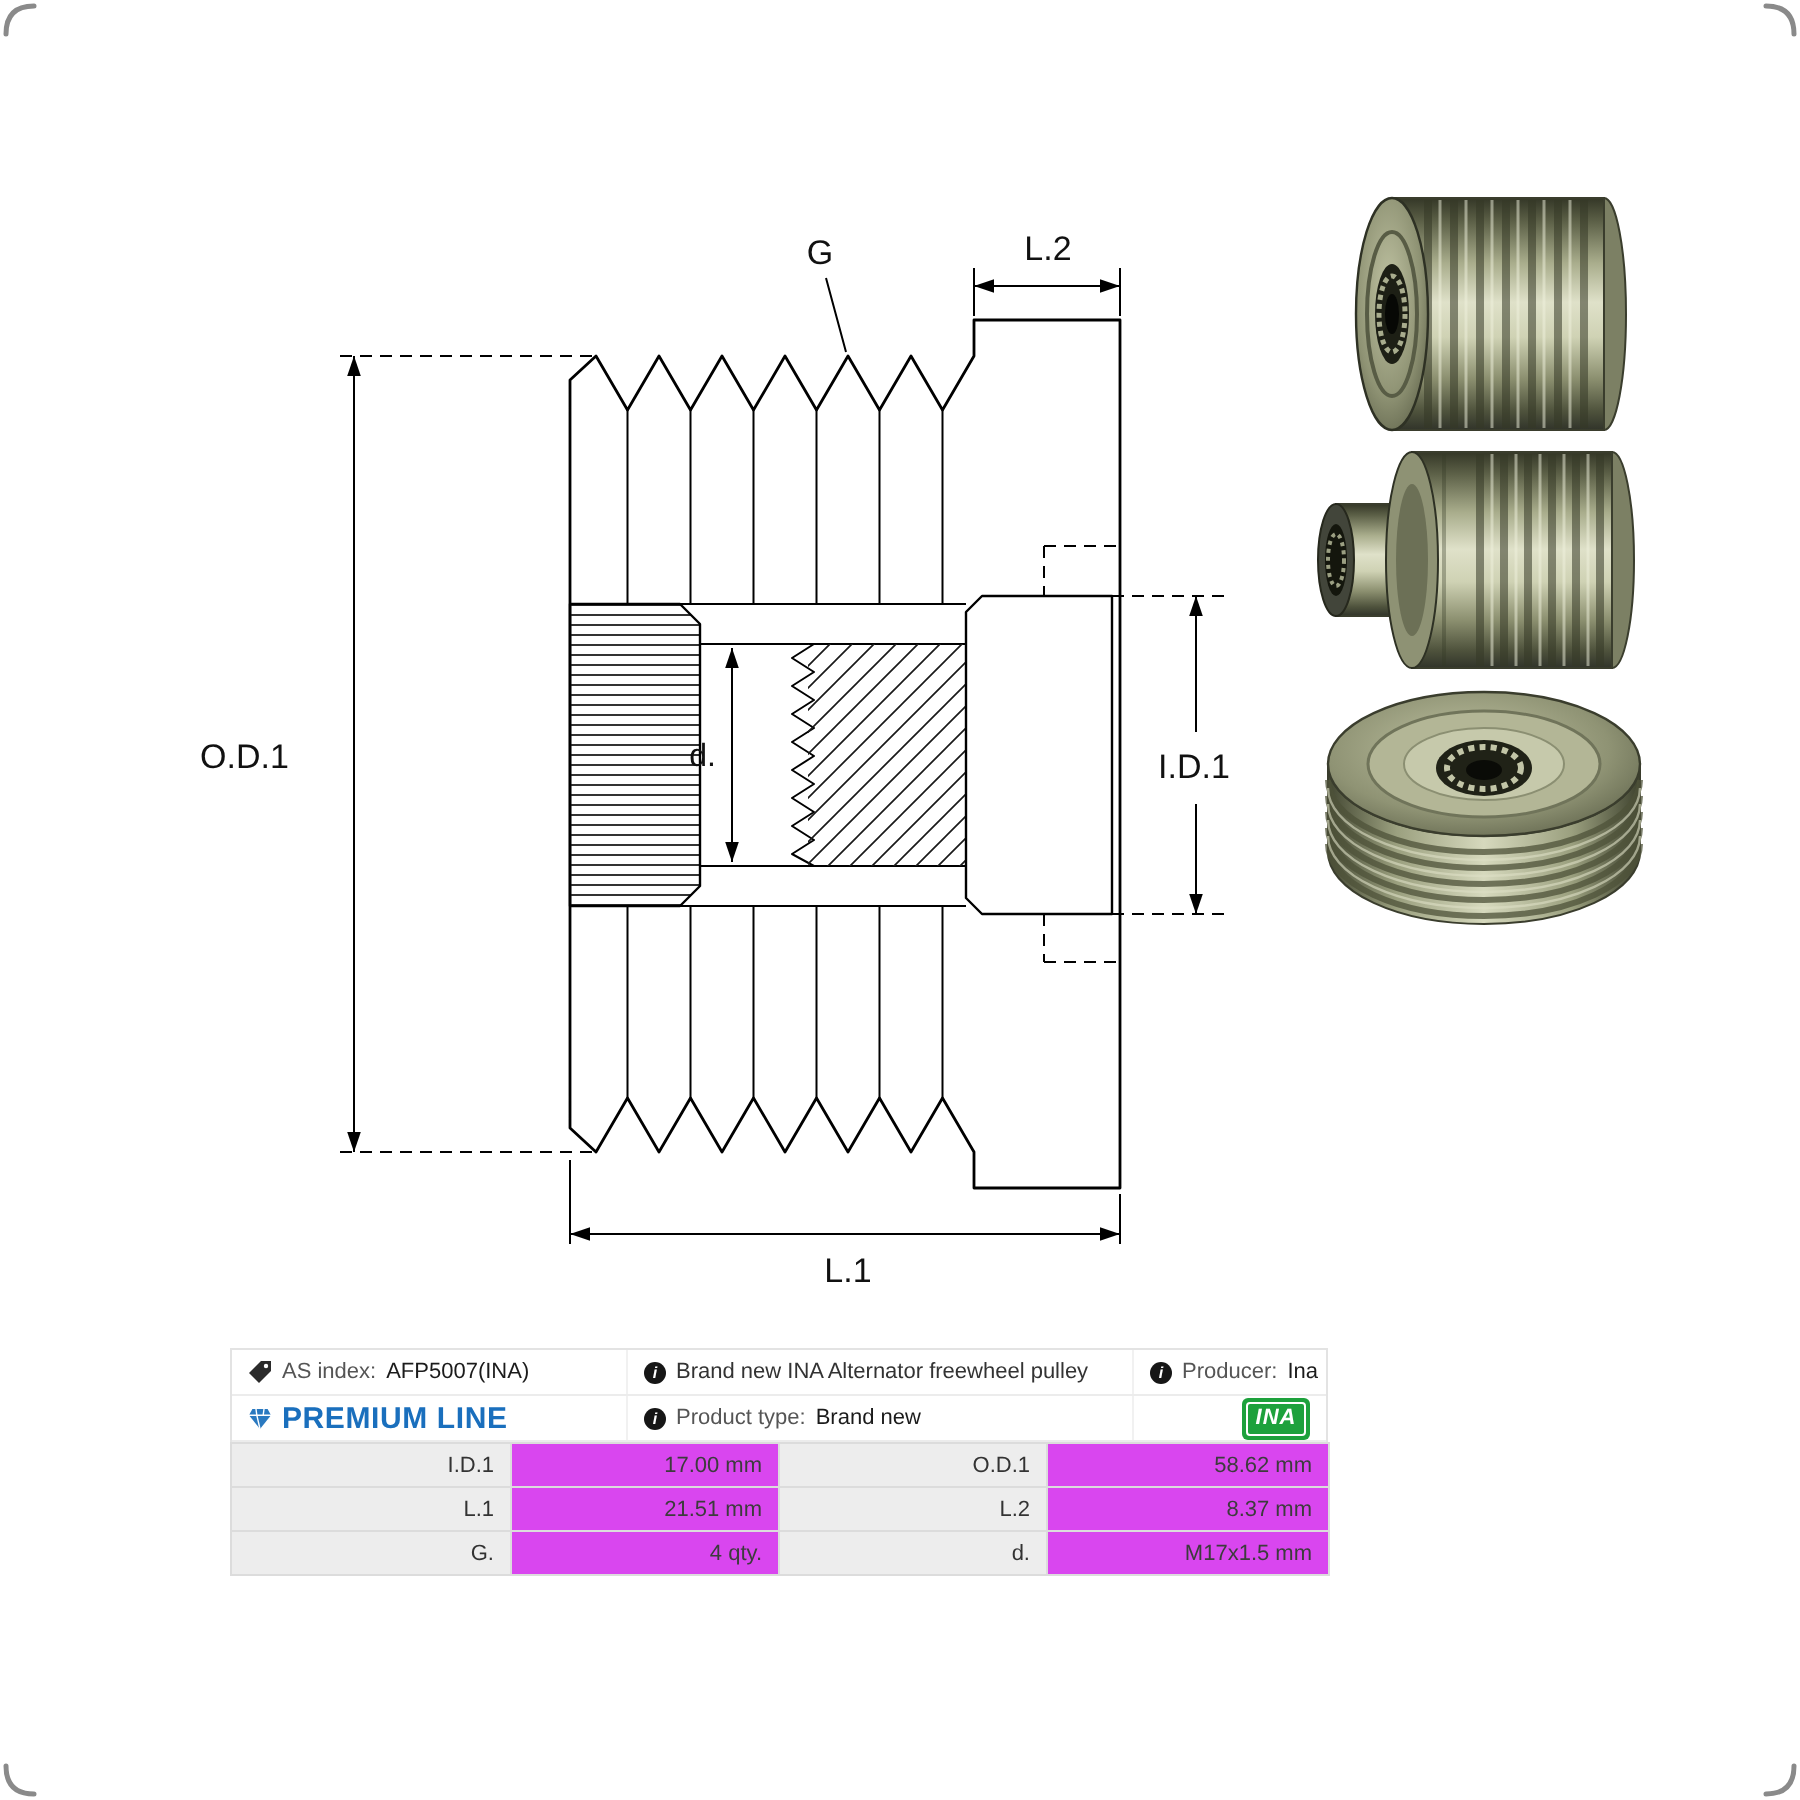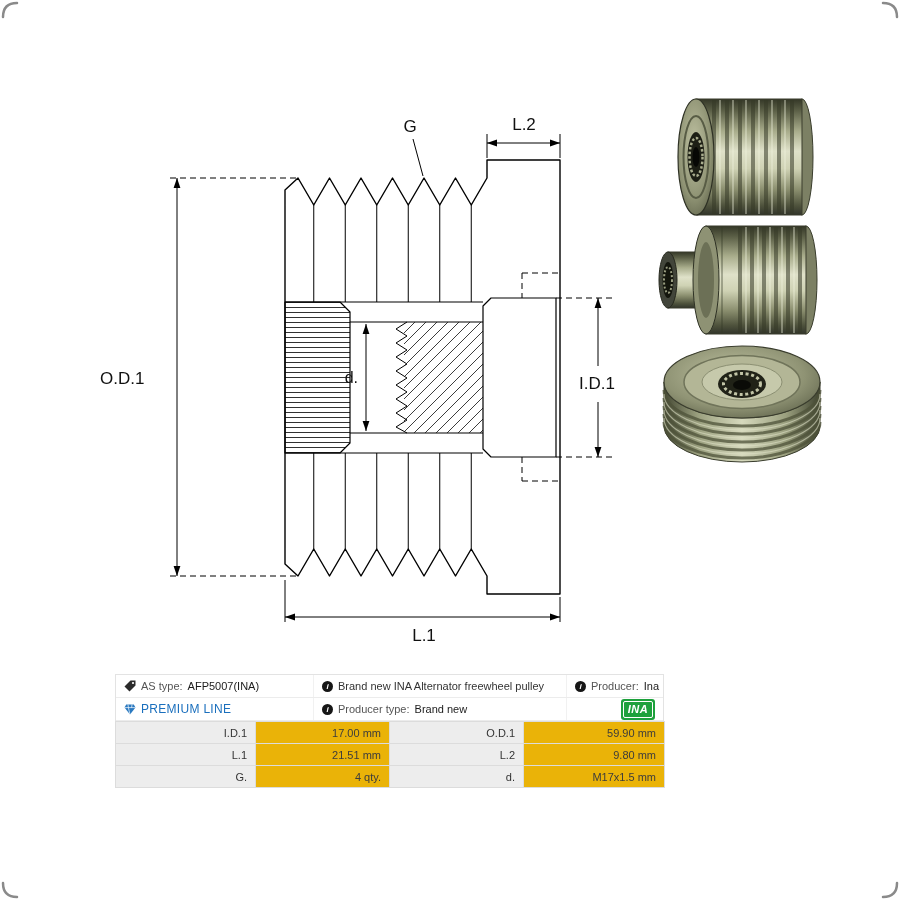--- a/index.html
+++ b/index.html
@@ -16,32 +16,32 @@
   .info{position:absolute;left:115px;top:674px;width:549px;font-size:11px}
   .meta{border:1px solid #e3e3e3;border-bottom:none;background:#fff}
   .meta-row{display:flex;height:23px;align-items:center;border-bottom:1px solid #ececec}
   .meta-cell{display:flex;align-items:center;gap:5px;padding:0 8px;height:100%}
   .c1{width:198px;border-right:1px solid #f1f1f1}
   .c2{flex:1;border-right:1px solid #f1f1f1}
   .c3{width:96px}
   .b{font-weight:normal;color:#1b1b1b}
   .lbl-txt{color:#555;white-space:nowrap}
   .desc-txt{color:#333;white-space:nowrap}
-  .premium{color:#1a6fbd;font-weight:normal;font-size:12px;letter-spacing:.3px;white-space:nowrap}
+  .premium{color:#1a6fbd;font-weight:bold;font-size:15px;letter-spacing:.3px;white-space:nowrap}
   .icon-info{width:11px;height:11px;border-radius:50%;background:#161616;color:#fff;
              font-size:8px;line-height:11px;text-align:center;font-weight:bold;
              font-style:italic;flex:none;display:block}
   .logo{margin-left:auto;width:34px;height:21px;background:#1da13c;border-radius:3px;
         display:flex;align-items:center;justify-content:center;position:relative;flex:none}
   .logo-inner{position:absolute;inset:2px;border:1px solid #fff;border-radius:2px}
   .logo-text{color:#fff;font-weight:bold;font-style:italic;font-size:11px;line-height:1;
              letter-spacing:.5px;position:relative}
   table.specs{border-collapse:collapse;width:100%;table-layout:fixed}
   .specs td{border:1px solid #dcdcdc;height:22px;padding:0 8px;text-align:right;
-            font-size:11px;color:#3c3c3c;background:#eab308;overflow:hidden;white-space:nowrap}
+            font-size:11px;color:#3c3c3c;background:#d946ef;overflow:hidden;white-space:nowrap}
   .specs td.lbl{background:#ededed;color:#333}
 </style>
 </head>
 <body>
 
 <div id="stage">
 
   <svg class="main" width="900" height="665" viewBox="0 0 900 665">
     <defs>
       <pattern id="hatchH" width="8" height="5" patternUnits="userSpaceOnUse">
@@ -198,21 +198,21 @@
   </svg>
 
   <div class="info">
     <div class="meta">
       <div class="meta-row">
         <div class="meta-cell c1">
           <svg width="12" height="12" viewBox="0 0 12 12">
             <path d="M0.5,6.5 L6.5,0.5 H11.5 V5.5 L5.5,11.5 Z" fill="#2b2b2b"></path>
             <circle cx="9" cy="3" r="1.1" fill="#fff"></circle>
           </svg>
-          <span class="lbl-txt">AS type:</span>
+          <span class="lbl-txt">AS index:</span>
           <span class="b">AFP5007(INA)</span>
         </div>
         <div class="meta-cell c2">
           <span class="icon-info">i</span>
           <span class="desc-txt">Brand new INA Alternator freewheel pulley</span>
         </div>
         <div class="meta-cell c3">
           <span class="icon-info">i</span>
           <span class="lbl-txt">Producer:</span>
           <span class="b">Ina</span>
@@ -221,21 +221,21 @@
       <div class="meta-row">
         <div class="meta-cell c1">
           <svg width="12" height="11" viewBox="0 0 12 11">
             <polygon points="2.2,0.5 9.8,0.5 11.5,3.6 6,10.5 0.5,3.6" fill="#2a79c0"></polygon>
             <path d="M0.5,3.6 H11.5 M4,0.5 L4.4,3.6 L6,10.5 M8,0.5 L7.6,3.6" stroke="#ffffff" stroke-width="0.7" fill="none"></path>
           </svg>
           <span class="premium">PREMIUM LINE</span>
         </div>
         <div class="meta-cell c2">
           <span class="icon-info">i</span>
-          <span class="lbl-txt">Producer type:</span>
+          <span class="lbl-txt">Product type:</span>
           <span class="b">Brand new</span>
         </div>
         <div class="meta-cell c3">
           <div class="logo">
             <div class="logo-inner"></div>
             <span class="logo-text">INA</span>
           </div>
         </div>
       </div>
     </div>
@@ -245,27 +245,27 @@
           <col style="width:140px">
           <col style="width:134px">
           <col style="width:134px">
           <col style="width:141px">
         </colgroup>
       <tbody>
         <tr>
           <td class="lbl">I.D.1</td>
           <td>17.00 mm</td>
           <td class="lbl">O.D.1</td>
-          <td>59.90 mm</td>
+          <td>58.62 mm</td>
         </tr>
         <tr>
           <td class="lbl">L.1</td>
           <td>21.51 mm</td>
           <td class="lbl">L.2</td>
-          <td>9.80 mm</td>
+          <td>8.37 mm</td>
         </tr>
         <tr>
           <td class="lbl">G.</td>
           <td>4 qty.</td>
           <td class="lbl">d.</td>
           <td>M17x1.5 mm</td>
         </tr>
       </tbody>
     </table>
   </div>

